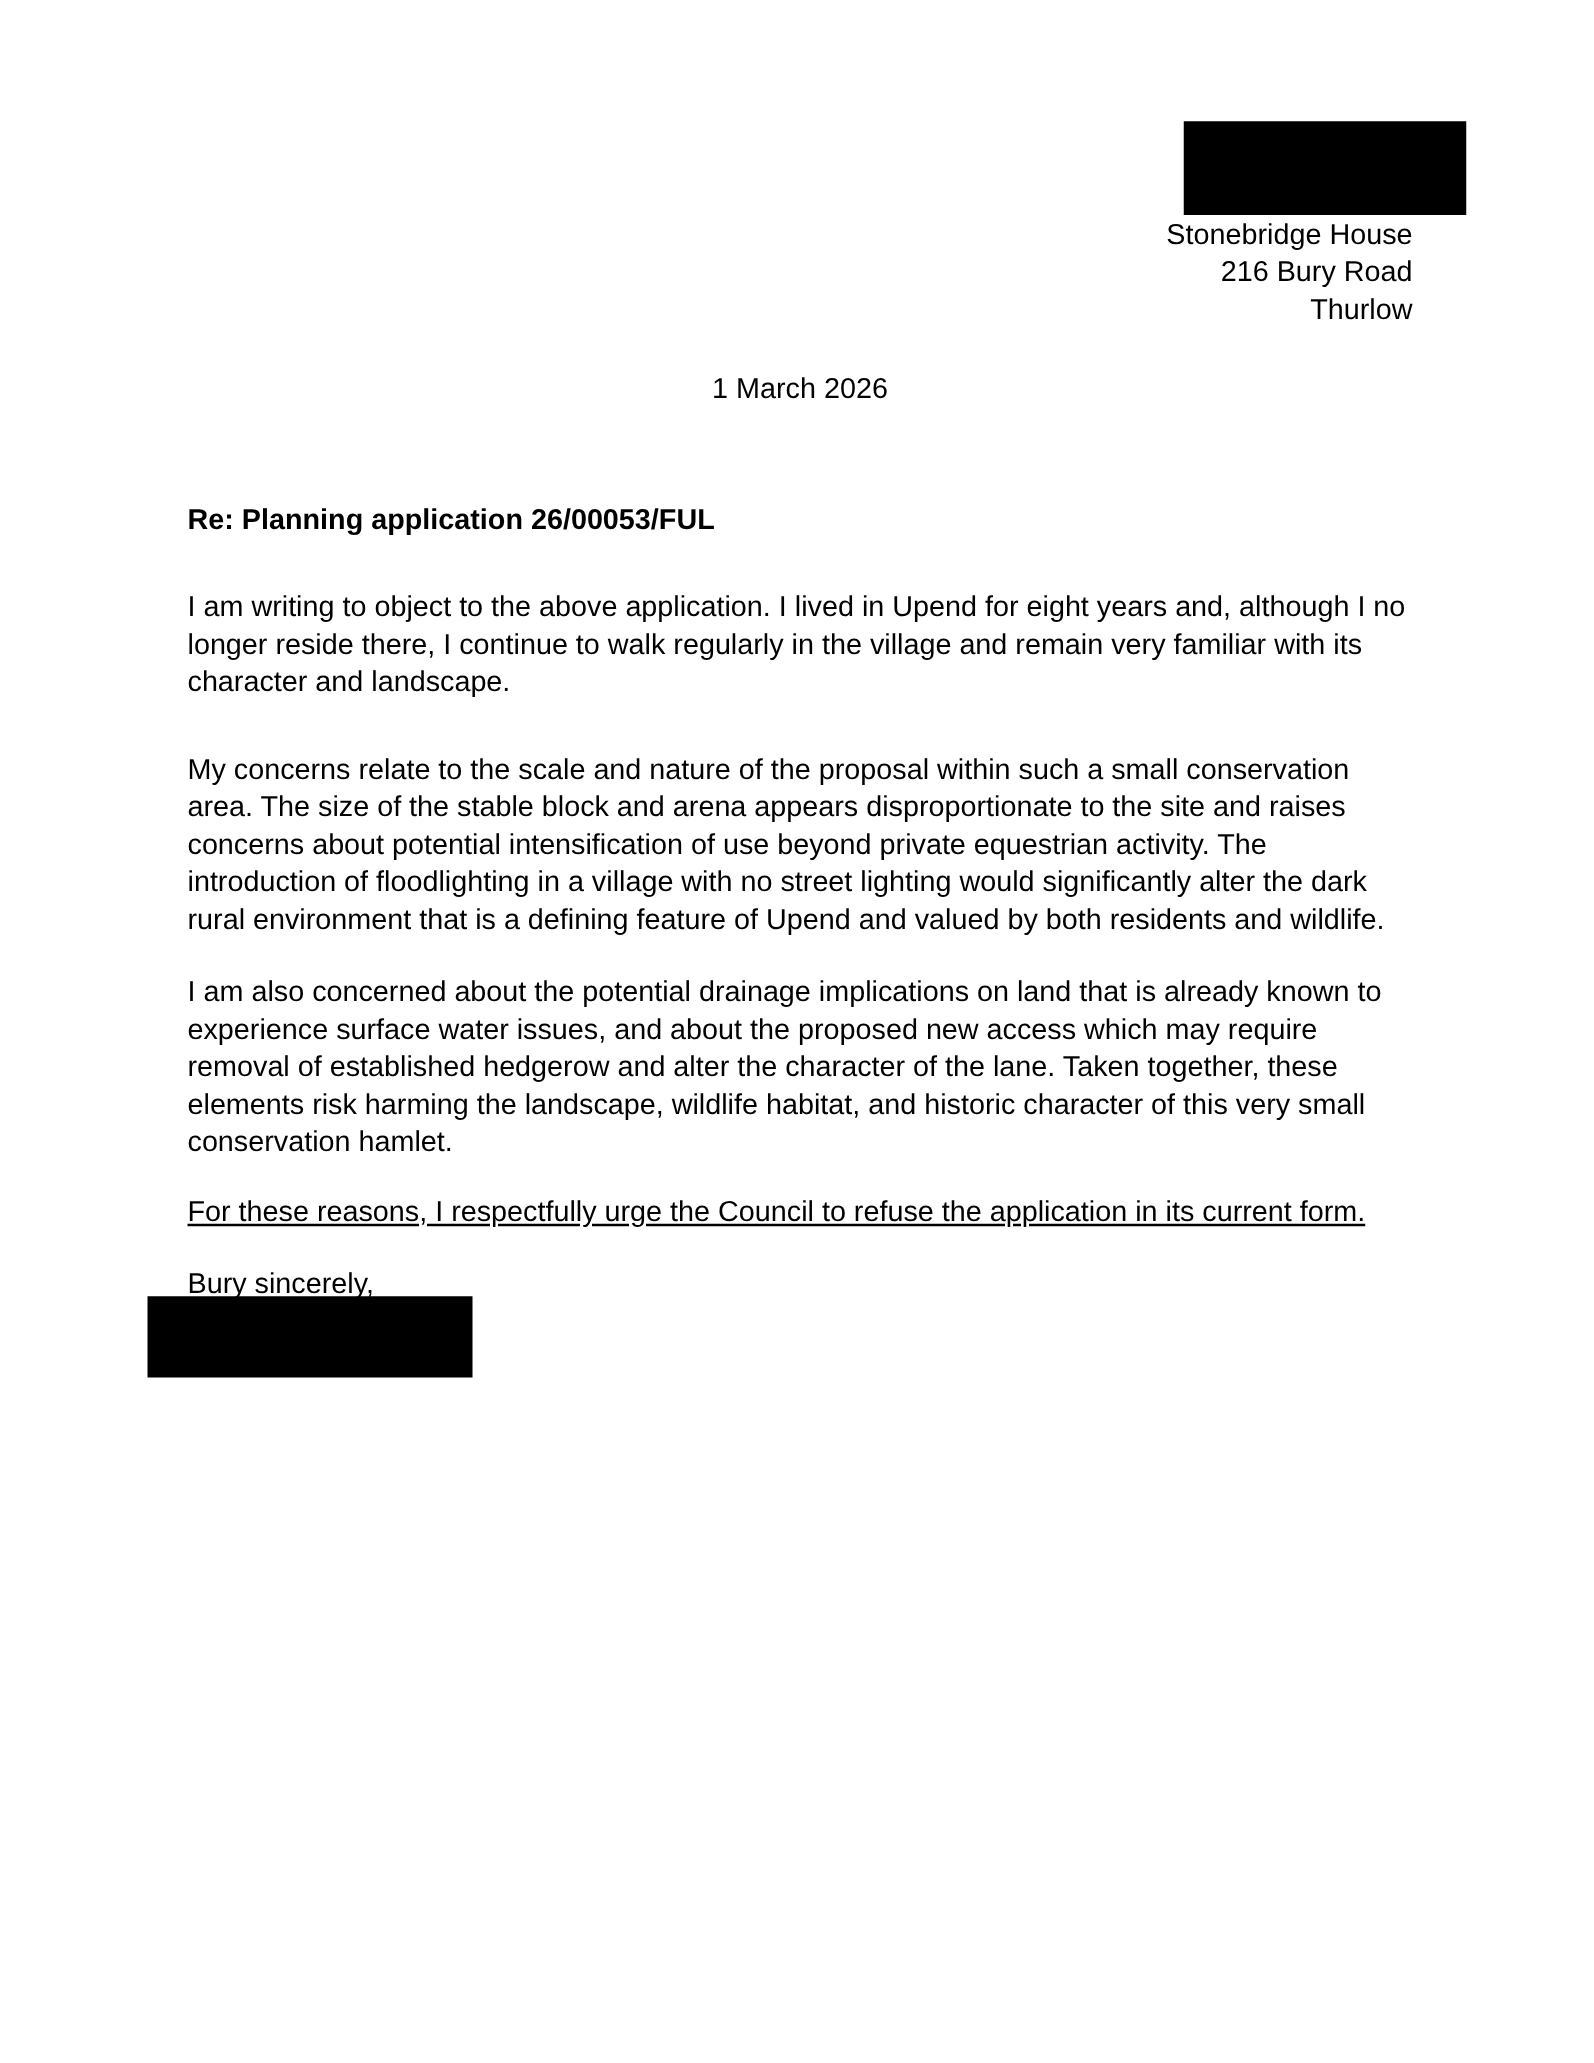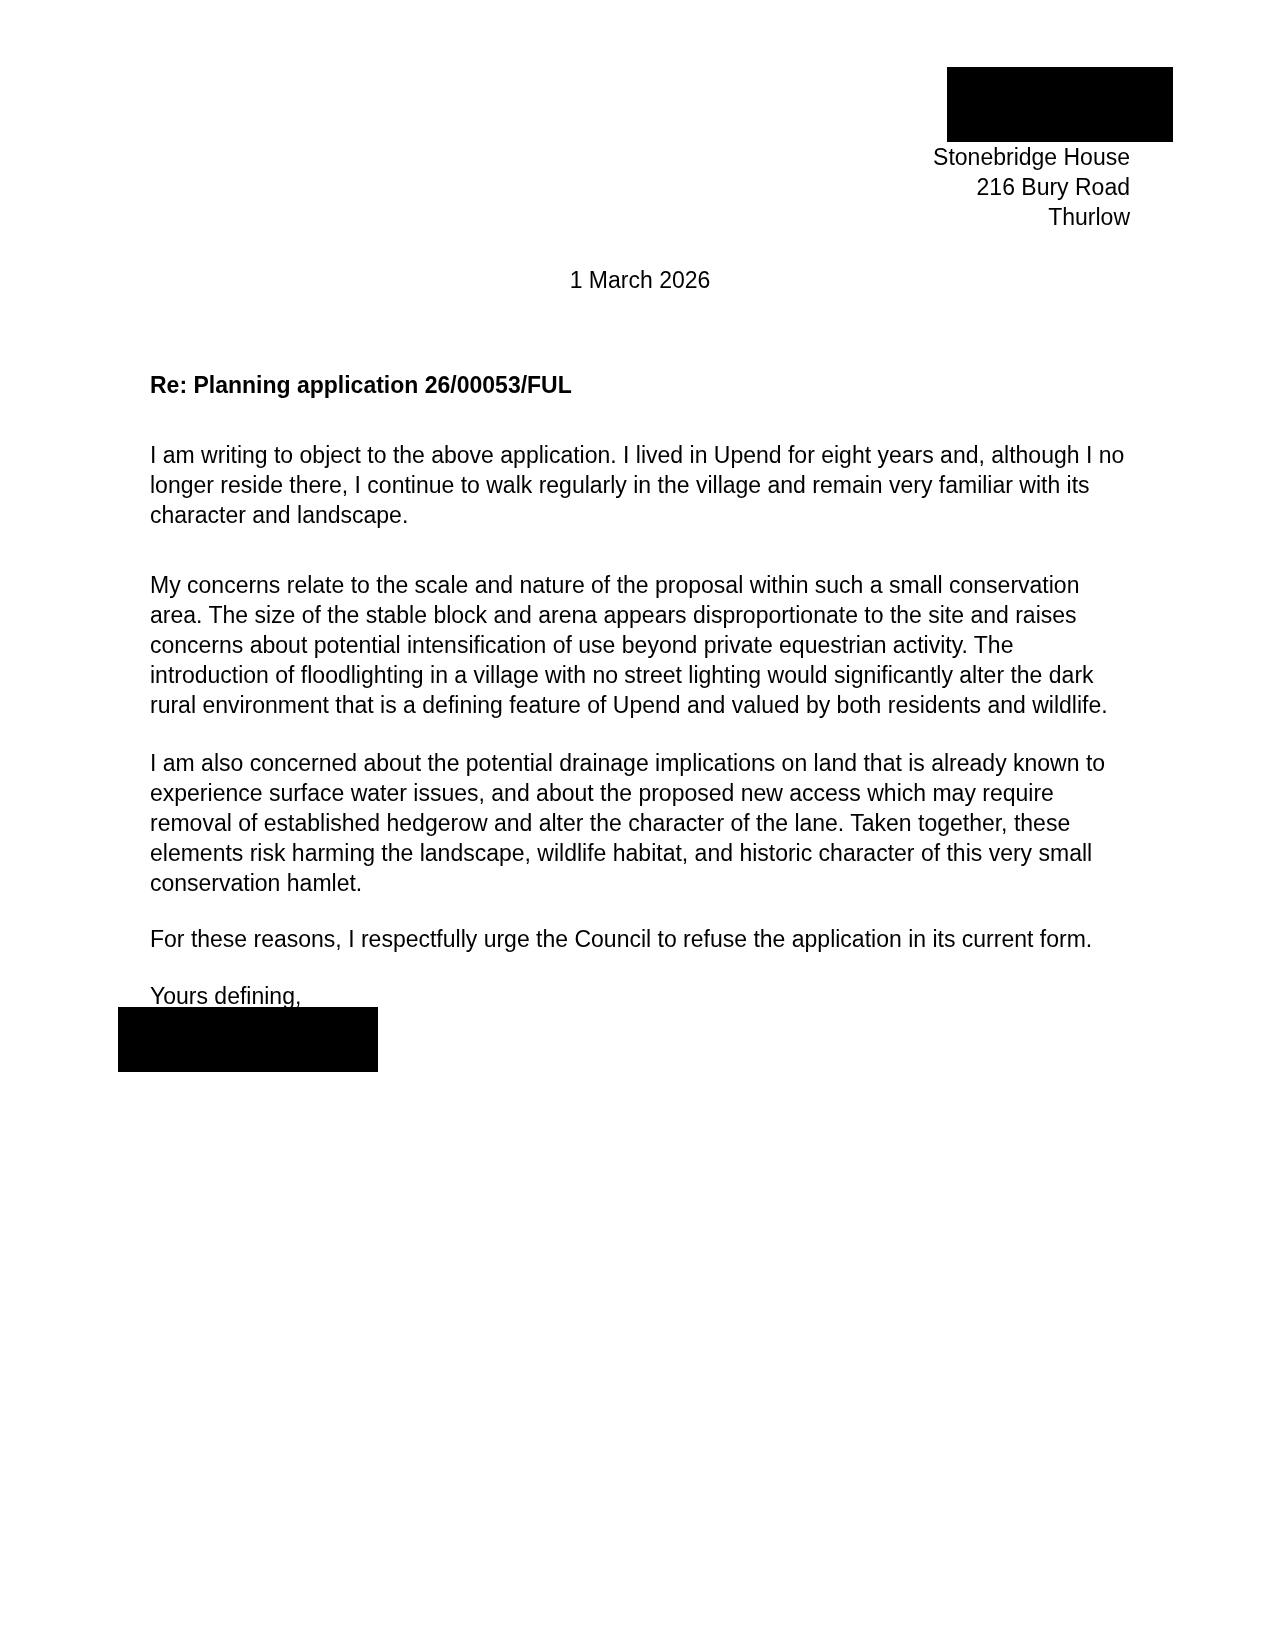--- a/index.html
+++ b/index.html
@@ -10,21 +10,21 @@
   .page {
     position: relative;
     box-sizing: border-box;
     width: 1275px;
     height: 1650px;
     background: #ffffff;
     color: #000000;
     font-family: "Liberation Sans", sans-serif;
     font-size: 23px;
     line-height: 30px;
-    padding: 67px 145px 0 150px;
+    padding: 97px 145px 0 150px;
     overflow: hidden;
   }
   .redaction {
     background: #000000;
   }
   .sender-block {
     text-align: right;
   }
   .sender-redaction {
     width: 226px;
@@ -39,21 +39,21 @@
     text-align: center;
   }
   .subject-line {
     margin-top: 75px;
     font-weight: bold;
   }
   p.body-para {
     margin: 40px 0 0 0;
   }
   p.body-para.p3 { margin-top: 28px; }
-  p.body-para.p4 { margin-top: 26px; }
+  p.body-para.p4 { margin-top: 26px; text-decoration: underline; }
   .closing-line {
     margin-top: 27px;
   }
   .signature-redaction {
     width: 260px;
     height: 65px;
     margin-top: -4px;
     margin-left: -32px;
     position: relative;
   }
@@ -72,17 +72,17 @@
 
   <div class="date-line">1 March 2026</div>
 
   <div class="subject-line">Re: Planning application 26/00053/FUL</div>
 
   <p class="body-para p1">I am writing to object to the above application. I lived in Upend for eight years and, although I no longer reside there, I continue to walk regularly in the village and remain very familiar with its character and landscape.</p>
   <p class="body-para p2">My concerns relate to the scale and nature of the proposal within such a small conservation area. The size of the stable block and arena appears disproportionate to the site and raises concerns about potential intensification of use beyond private equestrian activity. The introduction of floodlighting in a village with no street lighting would significantly alter the dark rural environment that is a defining feature of Upend and valued by both residents and wildlife.</p>
   <p class="body-para p3">I am also concerned about the potential drainage implications on land that is already known to experience surface water issues, and about the proposed new access which may require removal of established hedgerow and alter the character of the lane. Taken together, these elements risk harming the landscape, wildlife habitat, and historic character of this very small conservation hamlet.</p>
   <p class="body-para p4">For these reasons, I respectfully urge the Council to refuse the application in its current form.</p>
 
-  <div class="closing-line">Yours defining,</div>
+  <div class="closing-line">Bury sincerely,</div>
 
   <div class="redaction signature-redaction"></div>
 
 </div>
 
 </body></html>

